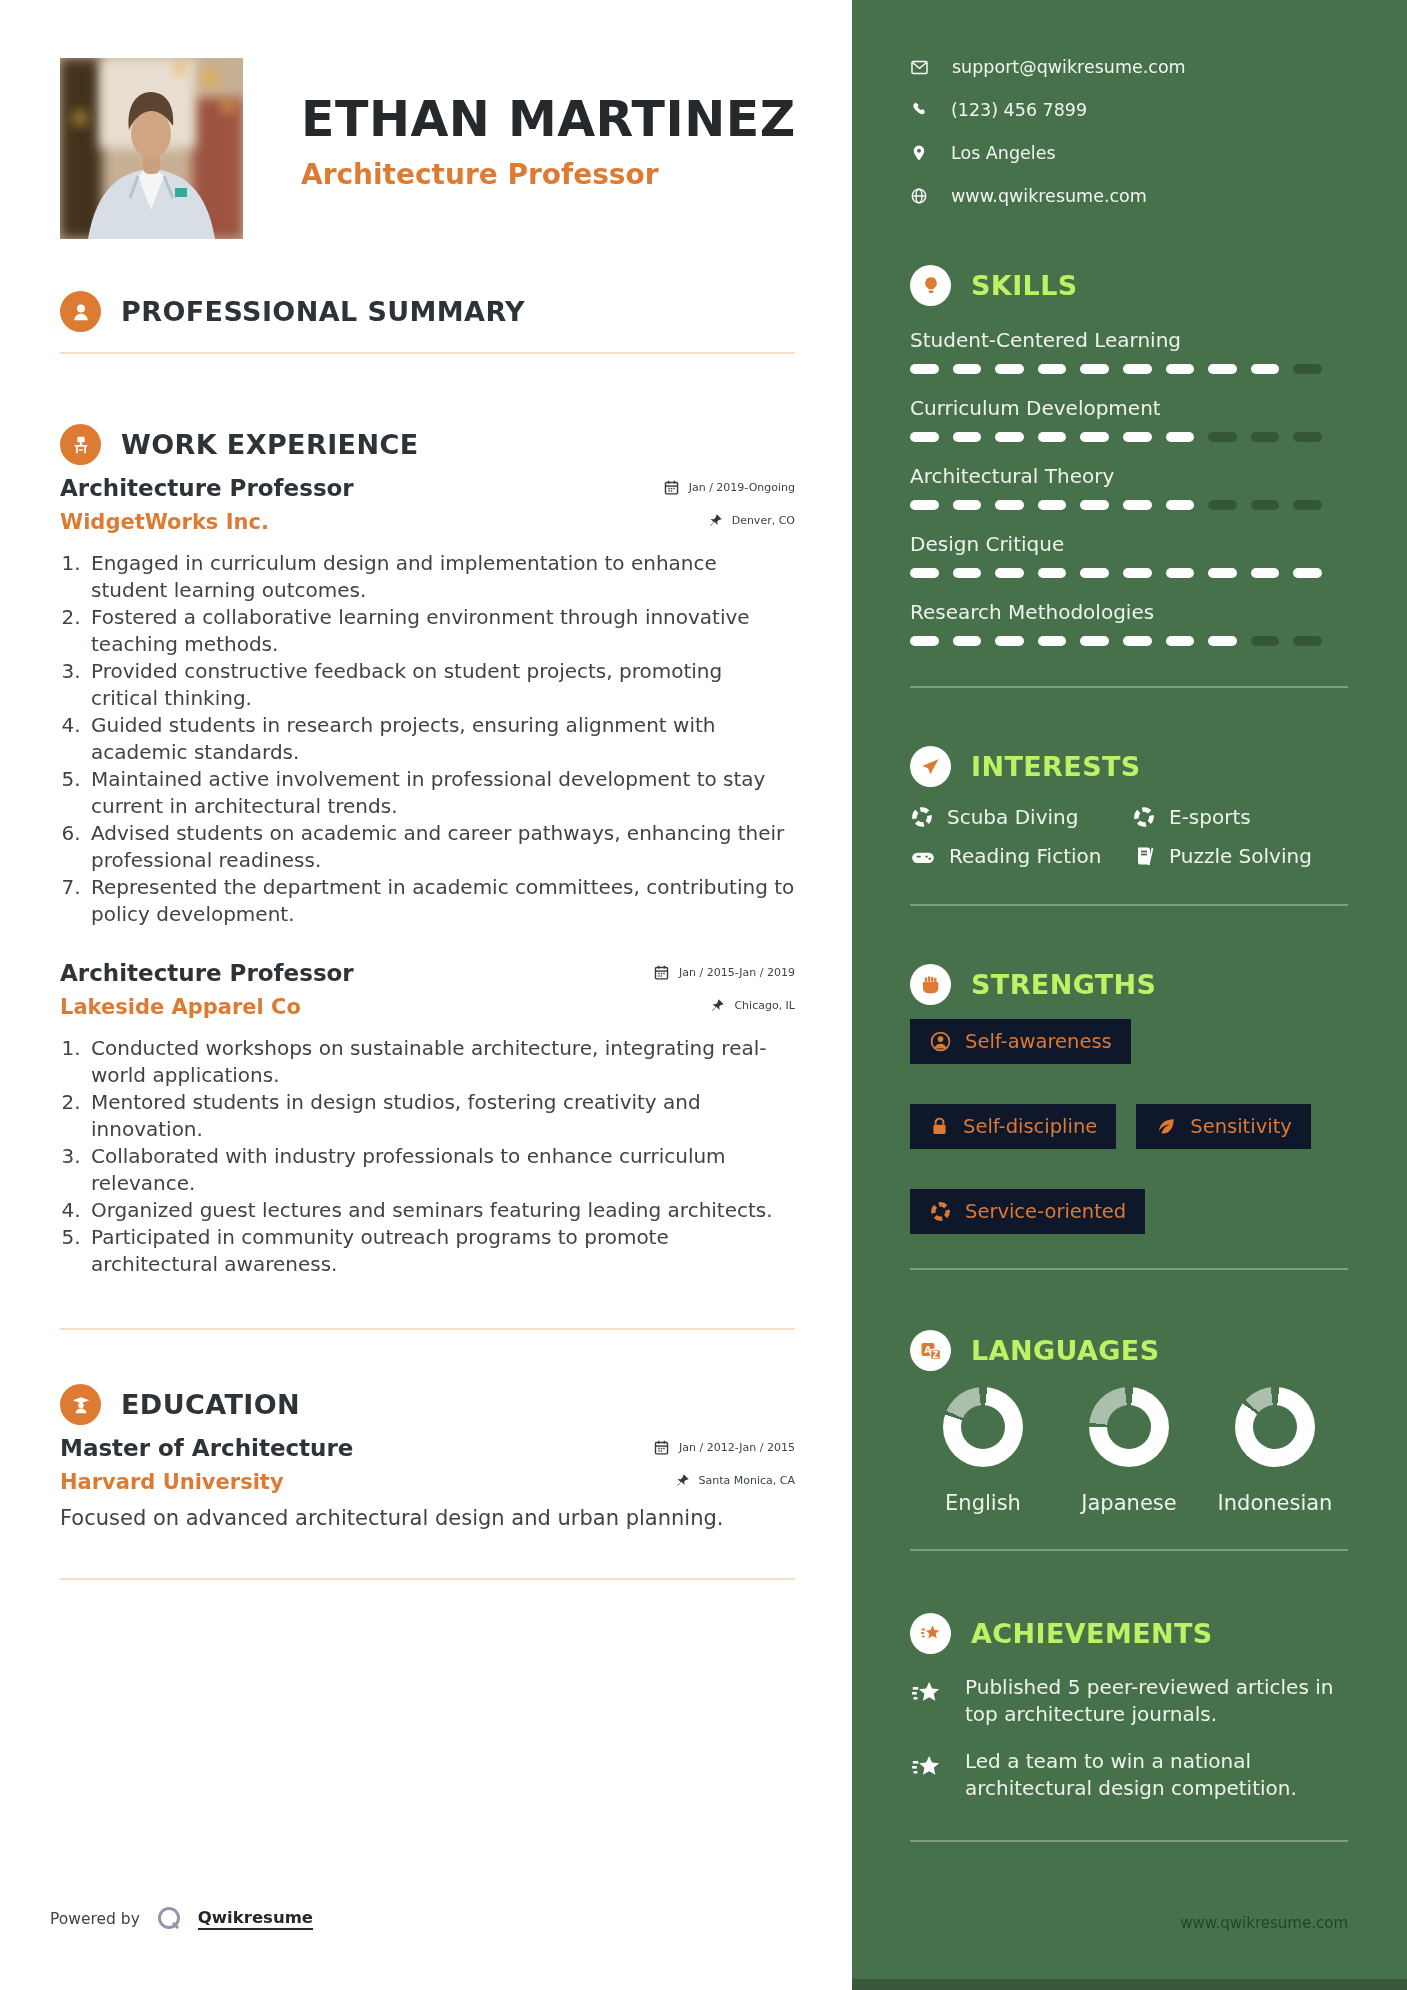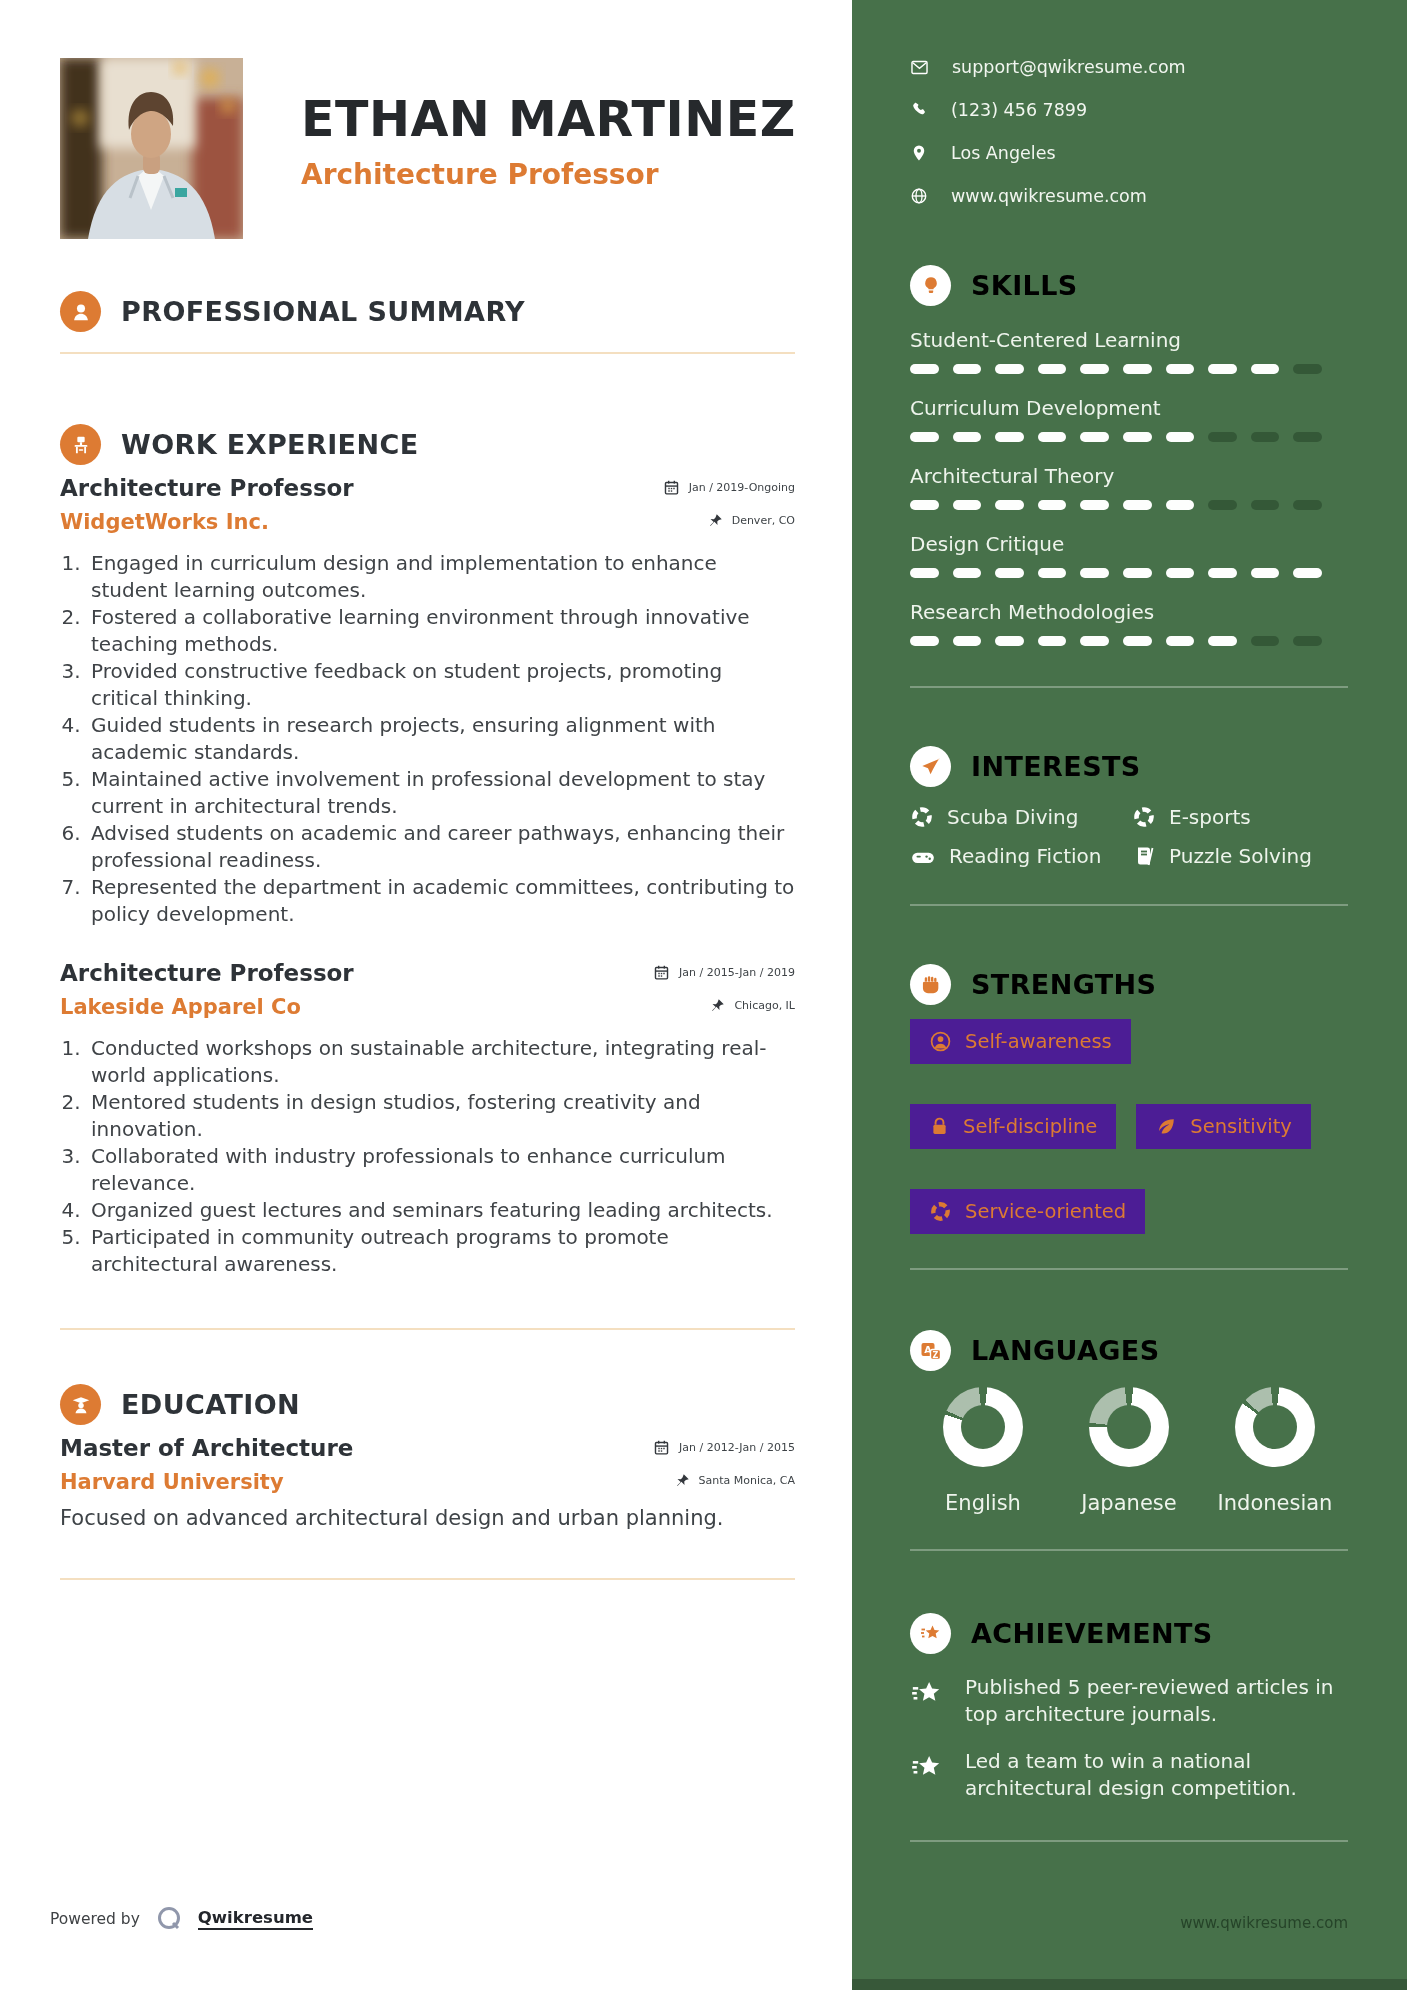--- a/index.html
+++ b/index.html
@@ -48,38 +48,38 @@
   .powered .brand { font-size:16.5px; font-weight:700; color:#23262b; border-bottom:2px solid #23262b; padding-bottom:1px; }
 
   
   .sidebar { position:absolute; left:852px; top:0; width:555px; height:1990px; background:#47714a; color:#ffffff; padding:54px 59px 0 58px; }
   .sidebar::after { content:""; position:absolute; left:0; right:0; bottom:0; height:11px; background:rgba(0,0,0,0.22); }
 
   .contact .crow { display:flex; align-items:center; gap:23px; height:26px; }
   .contact .crow + .crow { margin-top:17px; }
   .contact .ctext { font-size:17.5px; color:#f2f6f0; }
 
-  .side-sec .section-h .ht { color:#000000; }
+  .side-sec .section-h .ht { color:#bef264; }
 
   .skills-sec { margin-top:56px; }
   .skill { margin-top:22px; }
   .skill-name { font-size:20px; color:#eef4ec; }
   .skill-bar { margin-top:12px; width:412px; display:flex; gap:14px; }
   .skill-bar .dash { flex:1 1 0; height:10px; border-radius:5px; background:rgba(15,38,18,0.33); }
   .skill-bar .dash.on { background:#fdfefd; }
 
   .sdiv { margin-top:40px; border-top:2px solid rgba(255,255,255,0.30); }
 
   .interests-sec { margin-top:58px; }
   .int-grid { margin-top:18px; display:grid; grid-template-columns:222px auto; row-gap:15px; }
   .int-item { display:flex; align-items:flex-start; gap:13px; font-size:20px; color:#eef4ec; }
 
   .strengths-sec { margin-top:58px; }
   .badges { margin-top:14px; display:flex; flex-wrap:wrap; gap:20px; width:440px; }
-  .badge { background:#4c1d95; color:#dc7a33; display:flex; align-items:center; gap:13px; padding:11px 19px; font-size:19.5px; font-weight:500; }
+  .badge { background:#0f172a; color:#dc7a33; display:flex; align-items:center; gap:13px; padding:11px 19px; font-size:19.5px; font-weight:500; }
   .brk { flex-basis:100%; height:0; }
 
   .langs-sec { margin-top:60px; }
   .donut-row { margin-top:16px; display:flex; }
   .lang { width:146px; display:flex; flex-direction:column; align-items:center; }
   .donut { width:80px; height:80px; border-radius:50%; position:relative; }
   .donut::after { content:""; position:absolute; inset:18px; border-radius:50%; background:#47714a; }
   .lang-name { margin-top:24px; font-size:21px; color:#eef4ec; }
 
   .ach-sec { margin-top:62px; }

